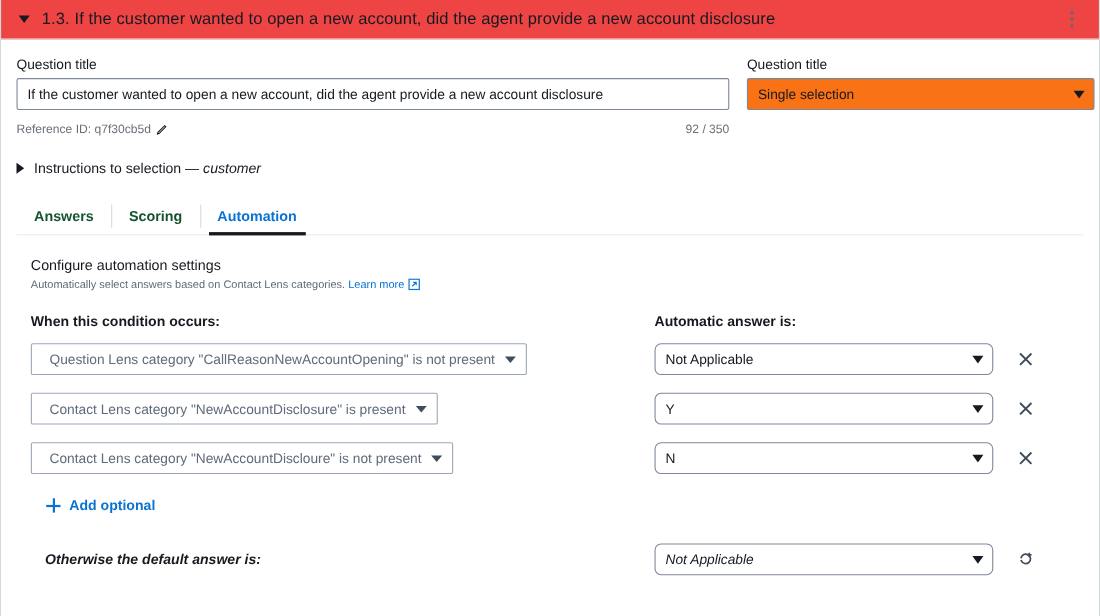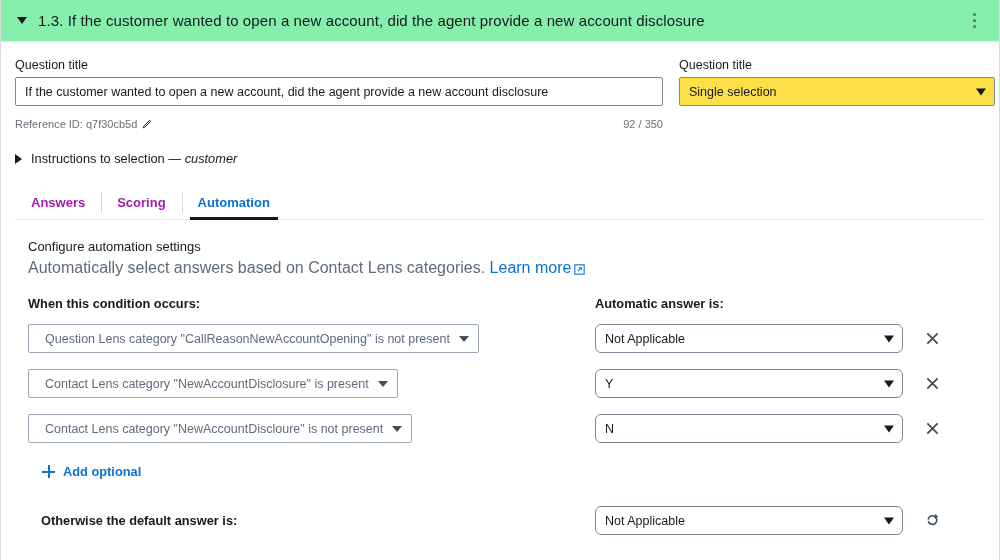--- a/index.html
+++ b/index.html
@@ -14,22 +14,22 @@
     position: relative;
     width: 1000px; height: 560px;
     background: #ffffff;
     border: 1px solid #d5dbdb;
     border-top: none;
     border-bottom: none;
     overflow: hidden;
   }
   
   .card-header {
-    height: 42px;
-    background: #86efac;
+    height: 36px;
+    background: #ef4444;
     border-bottom: 1px solid #e9ebed;
     display: flex;
     align-items: center;
     padding: 0 14px 0 16px;
   }
   .collapse-tri {
     width: 0; height: 0;
     border-left: 5px solid transparent;
     border-right: 5px solid transparent;
     border-top: 7px solid #16191f;
@@ -84,21 +84,21 @@
     align-items: center;
     white-space: nowrap;
     overflow: hidden;
   }
   .select-box {
     position: relative;
     width: 100%;
     height: 29px;
     border: 1px solid #7d8998;
     border-radius: 2px;
-    background: #fde047;
+    background: #f97316;
     font-size: 12.5px;
     color: #16191f;
     padding: 0 26px 0 9px;
     display: flex;
     align-items: center;
     cursor: pointer;
     white-space: nowrap;
     overflow: hidden;
   }
   .select-box .caret {
@@ -156,21 +156,21 @@
     border-bottom: 1px solid #e9ebed;
     height: 34px;
   }
   .tab {
     position: relative;
     display: flex;
     align-items: center;
     padding: 0 16px;
     font-size: 13px;
     font-weight: bold;
-    color: #a21caf;
+    color: #14532d;
     cursor: pointer;
     white-space: nowrap;
   }
   .tab + .tab::before {
     content: "";
     position: absolute;
     left: 0; top: 6px; bottom: 6px;
     width: 1px;
     background: #d5dbdb;
   }
@@ -184,21 +184,21 @@
   }
 
   
   .section { padding: 19px 0 0 13px; }
   .section-title {
     font-size: 13px;
     color: #16191f;
     margin-bottom: 5px;
   }
   .section-sub {
-    font-size: 16px;
+    font-size: 10px;
     color: #5f6b7a;
   }
   .link {
     color: #0972d3;
     text-decoration: none;
     cursor: pointer;
   }
   .ext-icon {
     display: inline-block;
     vertical-align: -2px;
@@ -298,20 +298,21 @@
   }
   .plus::before { left: 0; right: 0; top: 6px; height: 2px; }
   .plus::after  { top: 0; bottom: 0; left: 6px; width: 2px; }
 
   
   .default-row {
     display: flex;
     align-items: center;
     margin-top: 27px;
     padding-left: 13px;
+    font-style: italic;
   }
   .default-label {
     font-size: 12.8px;
     font-weight: bold;
     color: #16191f;
     width: 554px;
     flex: 0 0 554px;
   }
 </style>
 </head>

